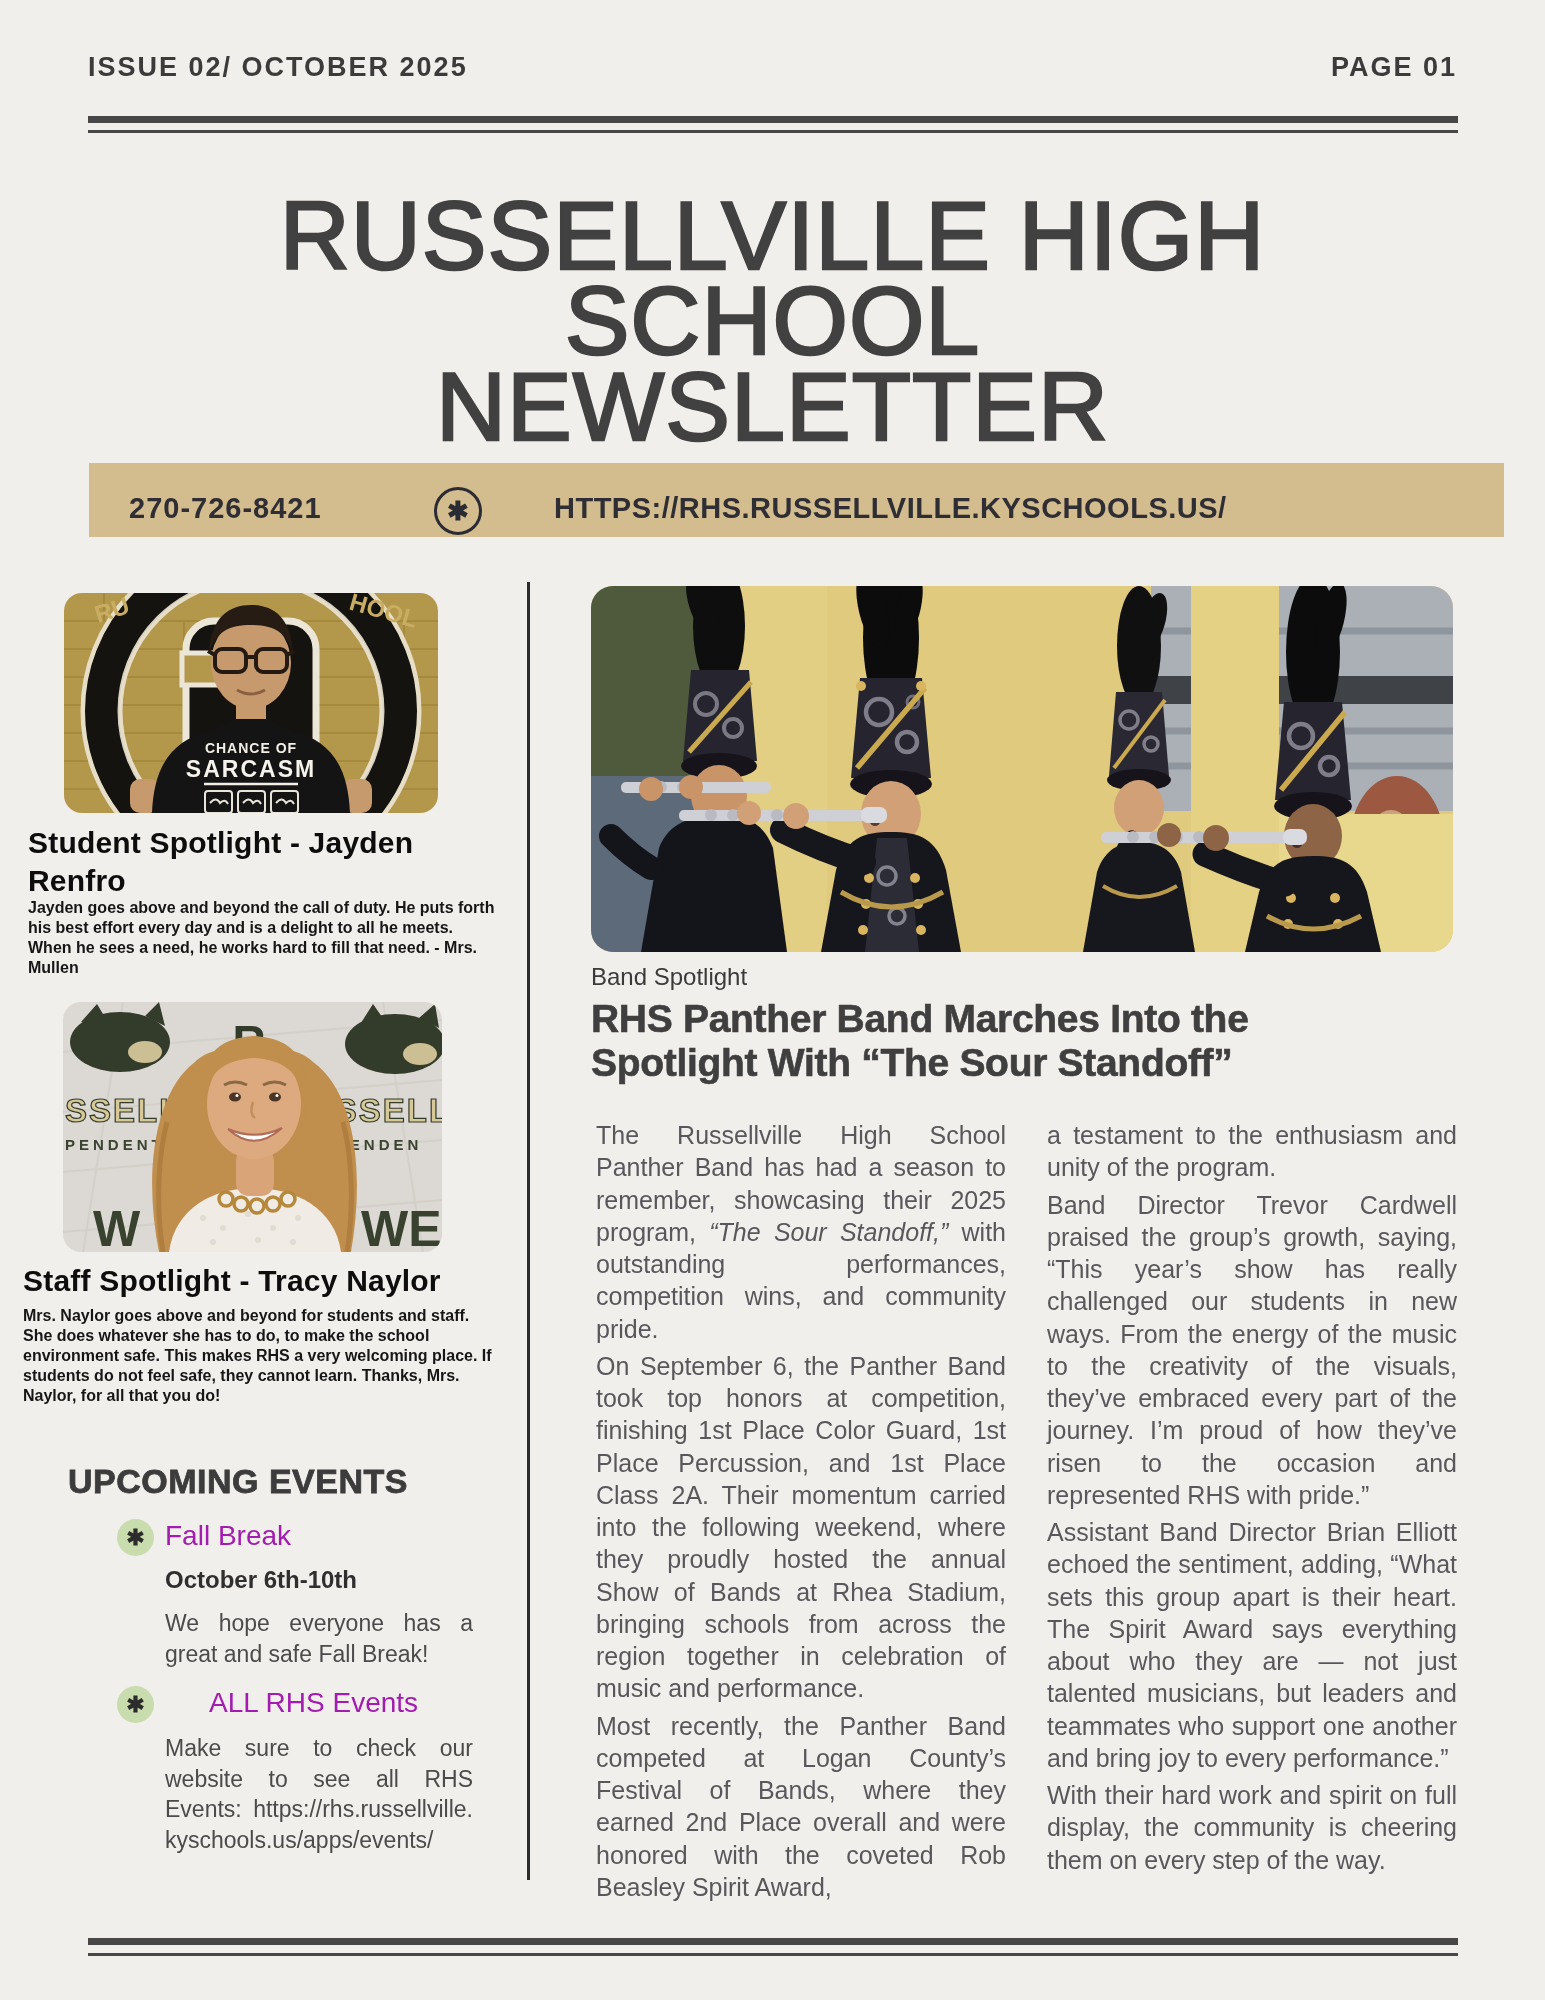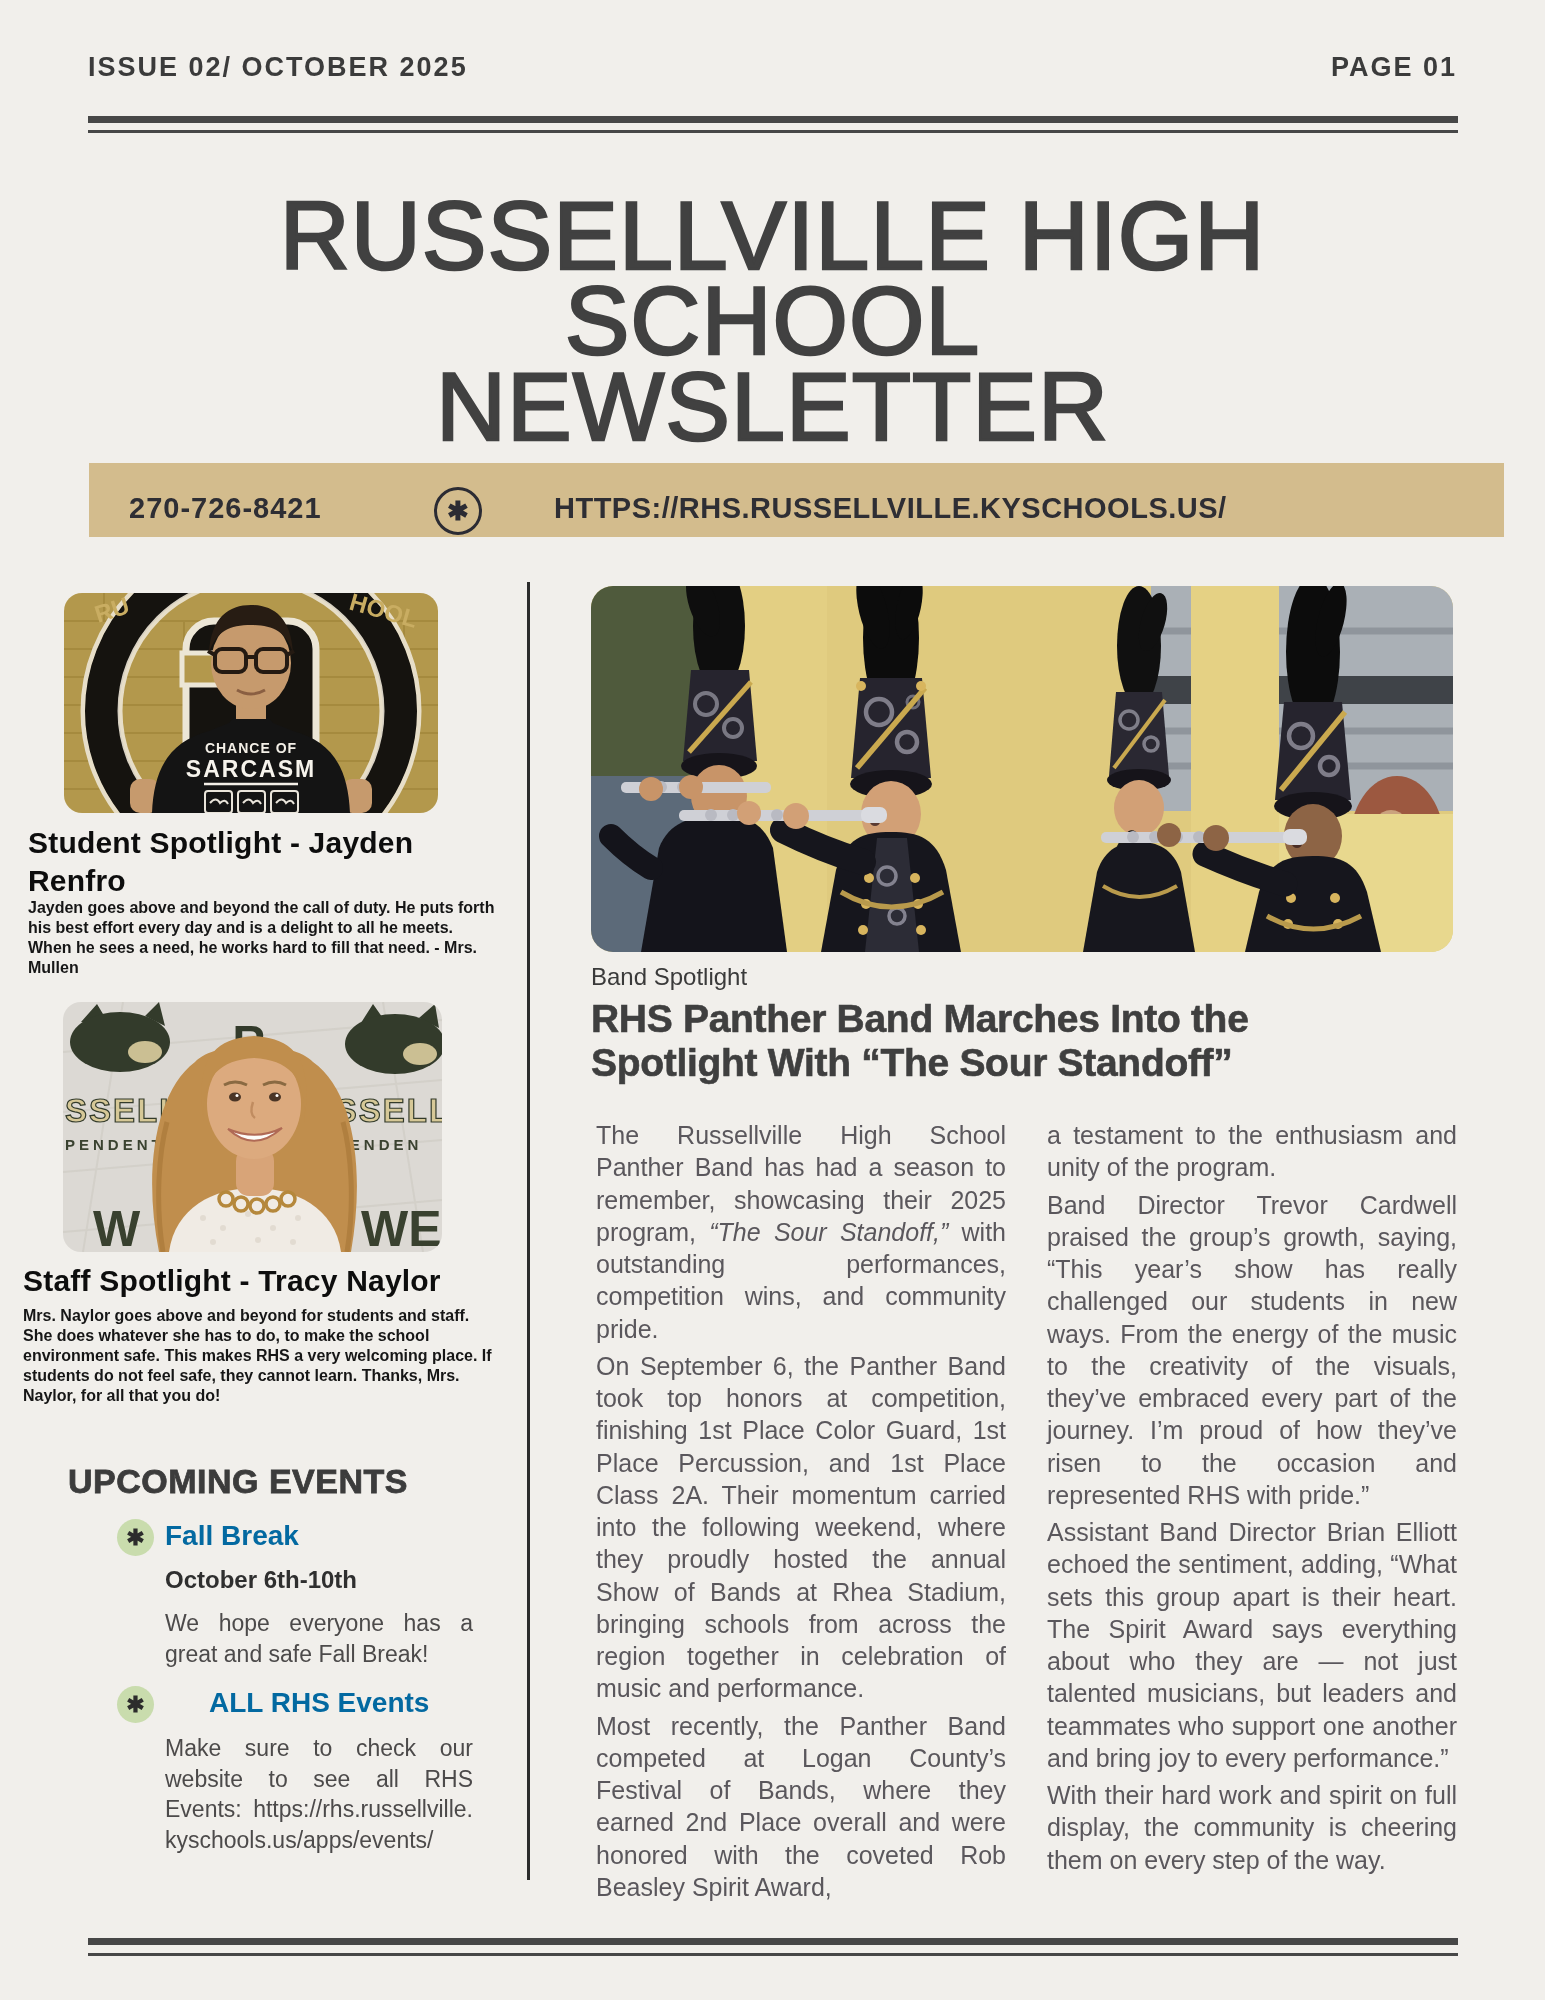--- a/index.html
+++ b/index.html
@@ -38,21 +38,21 @@
   .h-staff{left:23px;top:1262px;width:480px;}
   .b-spot{position:absolute;font-size:16px;font-weight:700;color:#161616;line-height:1.25;width:470px;}
   .b-student{left:28px;top:898px;}
   .b-staff{left:23px;top:1306px;}
   .h-events{position:absolute;left:68px;top:1462px;font-size:34px;font-weight:700;color:#3c3c3c;
             letter-spacing:0.5px;-webkit-text-stroke:0.8px #3c3c3c;}
   .evt-bullet{position:absolute;width:37px;height:37px;border-radius:50%;background:#c9dcad;
             display:flex;align-items:center;justify-content:center;font-size:22px;color:#2c2c2c;font-weight:700;}
   .evt-bullet-1{left:117px;top:1519px;}
   .evt-bullet-2{left:117px;top:1686px;}
-  .evt-title{position:absolute;left:165px;font-size:28px;font-weight:700;color:#0369a1;}
+  .evt-title{position:absolute;left:165px;font-size:28px;font-weight:400;color:#a21caf;}
   .evt-title-1{top:1520px;}
   .evt-title-2{top:1687px;margin-left:44px;}
   .evt-date{position:absolute;left:165px;top:1566px;font-size:24px;font-weight:600;color:#2f2f2f;}
   .evt-desc{position:absolute;left:165px;width:308px;font-size:23px;line-height:1.33;color:#4c4a4a;
             text-align:justify;}
   .evt-desc-1{top:1608px;}
   .evt-desc-2{top:1733px;}
   .evt-url{word-break:break-all;}
   
   .vdivider{position:absolute;left:527px;top:582px;width:2.5px;height:1298px;background:#2c2c2c;}

